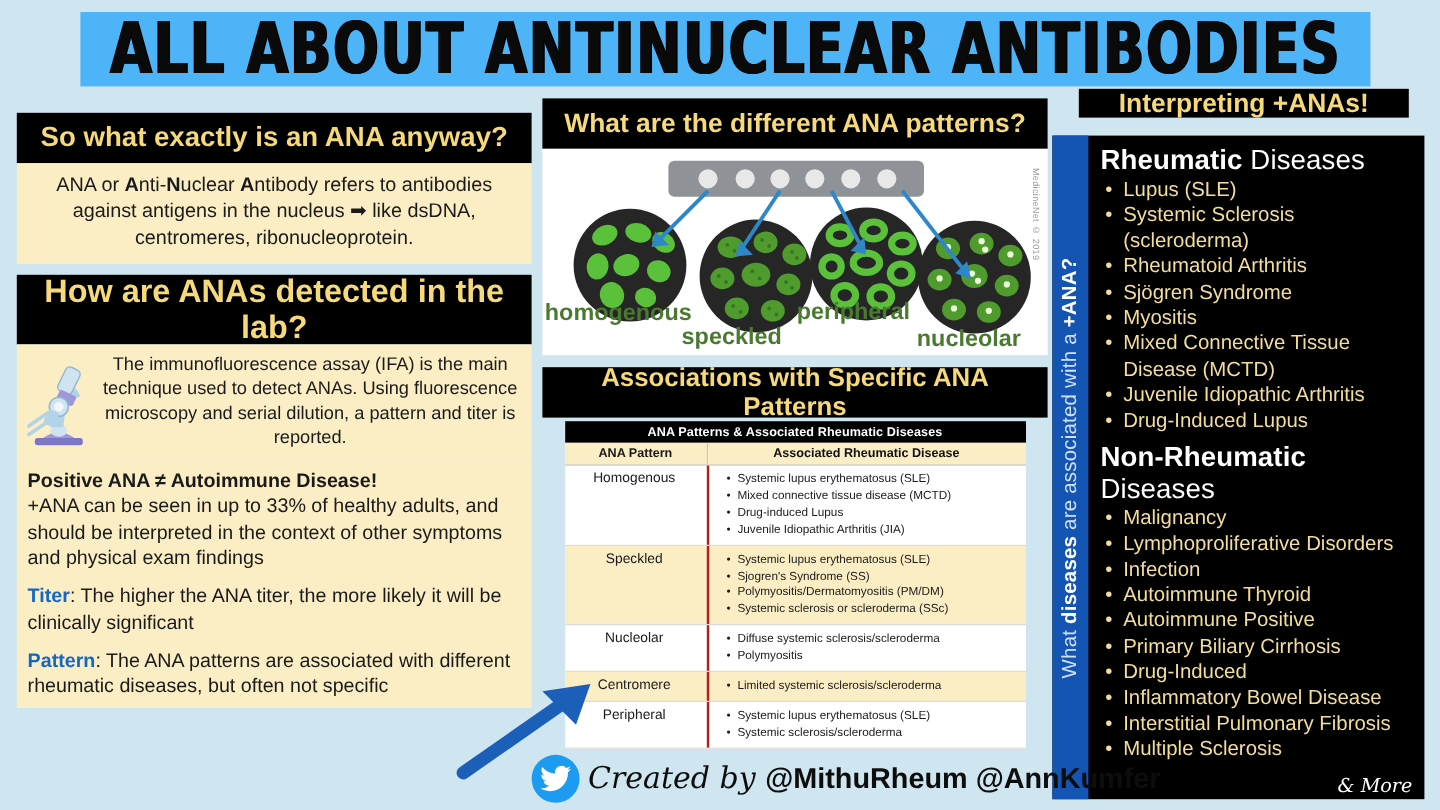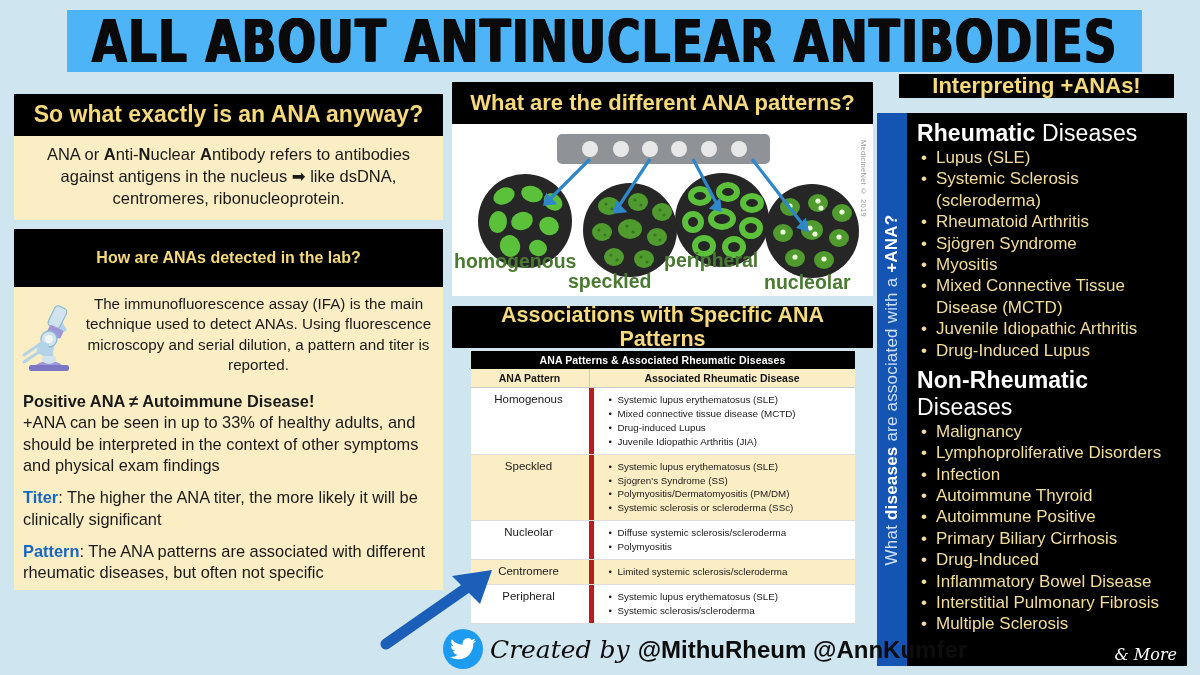--- a/index.html
+++ b/index.html
@@ -47,21 +47,21 @@
 
   
   .col-left { position: absolute; left: 14px; top: 82px; width: 429px; margin-top: 12px; }
 
   #hdr-ana { height: 42px; font-size: 23px; }
   #body-ana {
     padding: 8px 10px 10px;
     font-size: 16.5px; line-height: 1.33;
     text-align: center;
   }
-  #hdr-detect { height: 58px; font-size: 16px; margin-top: 9px; }
+  #hdr-detect { height: 58px; font-size: 27px; margin-top: 9px; }
   #body-detect {
     display: flex; align-items: center; gap: 4px;
     padding: 7px 10px 8px 4px;
     font-size: 15.2px; line-height: 1.35; text-align: center;
   }
   #hdr-indicate { margin-top: 10px; height: 74px; font-size: 23px; flex-direction: column; }
   #body-indicate {
     padding: 7px 10px 6px 9px;
     font-size: 16.4px; line-height: 1.30;
   }
@@ -110,21 +110,21 @@
     display:flex; background:#fbedc4; font-weight:bold; font-size:10.5px; color:#111;
     border-bottom:1px solid #c9c9c9;
   }
   .tbl-row { display:flex; border-bottom:1px solid #dcdcdc; }
   .tbl-row.alt { background:#fbedc4; }
   .c-pattern {
     flex:0 0 118px; text-align:center; font-size:11.5px; color:#1a1a1a;
     padding:5px 2px 5px 0;
   }
   .tbl-colhdr .c-pattern { font-size:10.5px; padding:3px 0; }
-  .c-dis { flex:1; padding:5px 2px 5px 15px; border-left:5px solid #b91c1c; }
+  .c-dis { flex:1; padding:5px 2px 5px 15px; border-left:2px solid #b91c1c; }
   .tbl-colhdr .c-dis { text-align:center; padding:3px 0; border-left:1px solid #c9c9c9; }
   .c-dis ul { list-style:none; }
   .c-dis li { font-size:9.8px; color:#1a1a1a; line-height:1.42; position:relative; padding-left:9px; }
   .c-dis li:before { content:"•"; position:absolute; left:0; }
   #hdr-interp {
     position:absolute; left:899px; top:74px; width:275px; height:24px;
     font-size:22px;
   }
   .right-panel {
     position:absolute; left:877px; top:113px; width:310px; height:553px;

